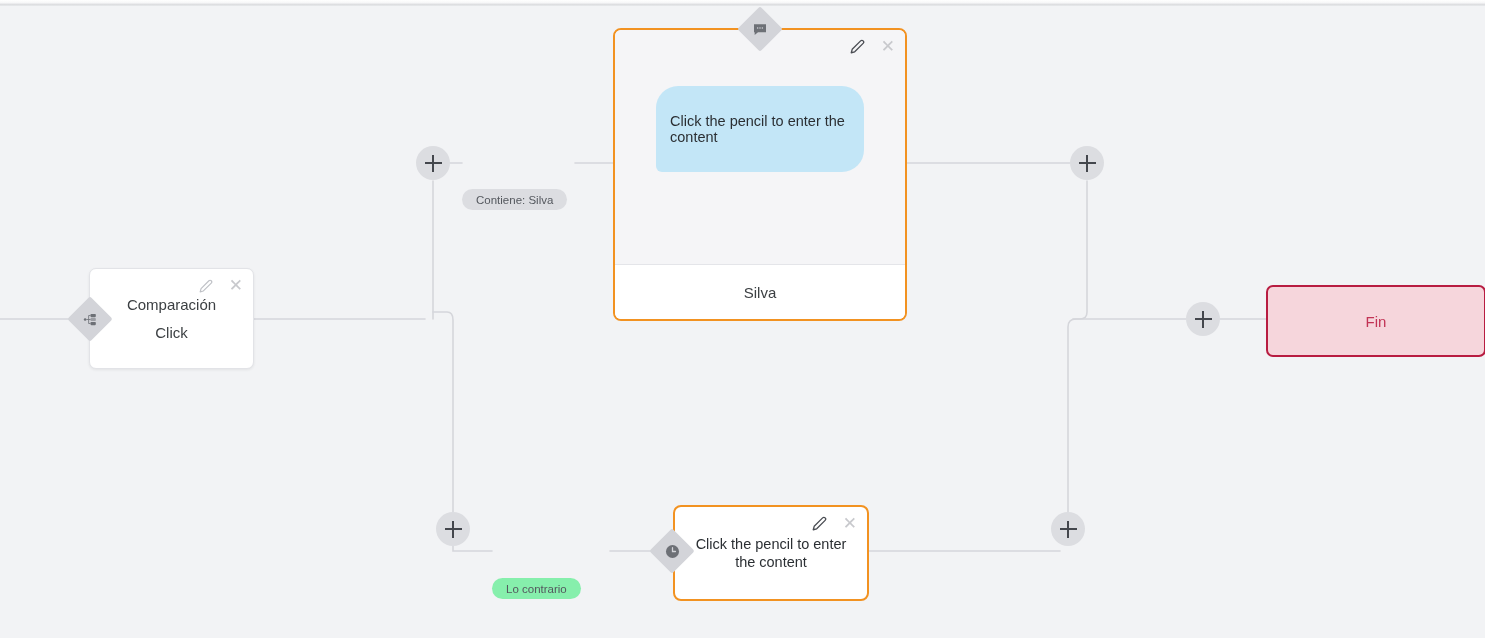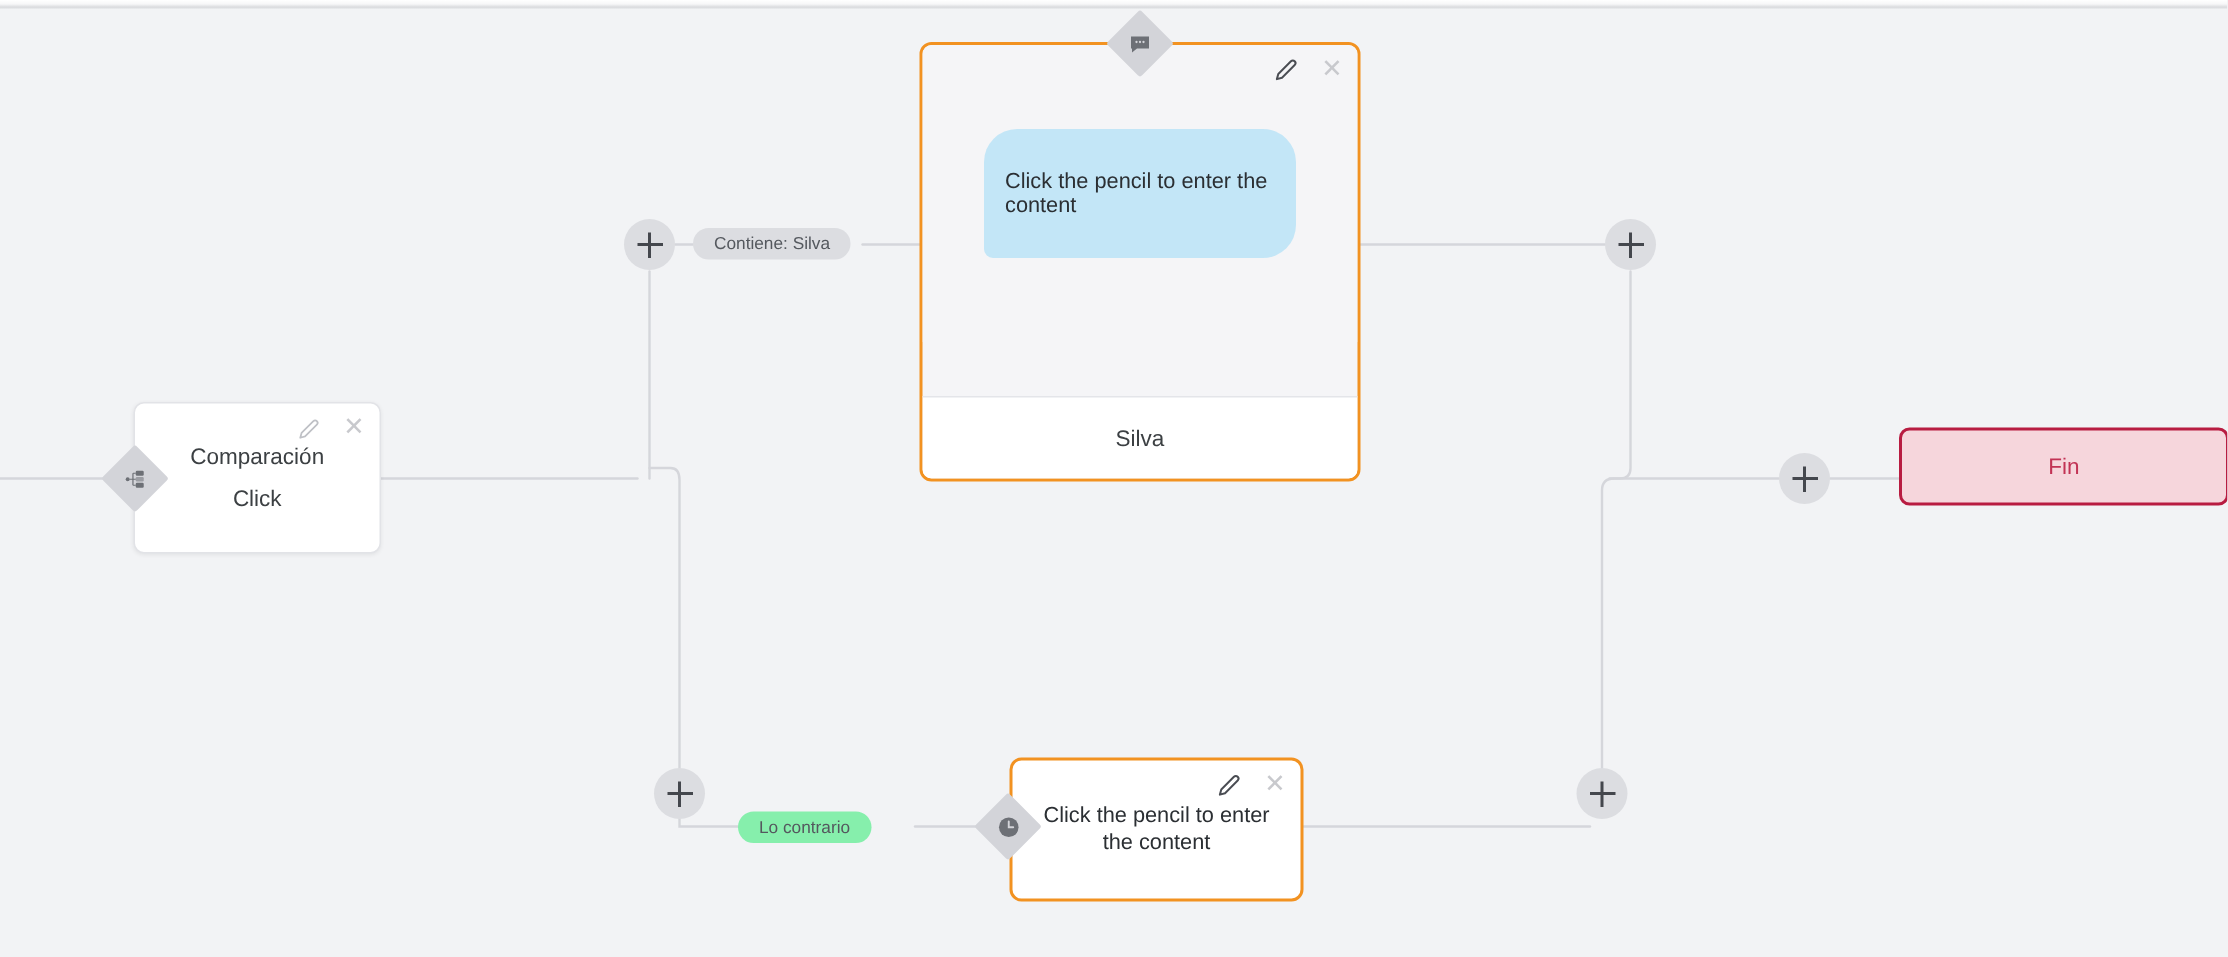--- a/index.html
+++ b/index.html
@@ -195,20 +195,21 @@
     height: 21px;
     border-radius: 11px;
     display: flex;
     align-items: center;
     justify-content: center;
     font-size: 11.5px;
     color: #54585e;
     white-space: nowrap;
     padding: 0 14px;
     cursor: pointer;
+    margin-top: 37px;
   }
   .label-gray  { background: #dcdde1; }
   .label-white { background: #86efac; }
 </style>
 </head>
 <body>
 
 <div id="canvas">
 
   <div class="top-strip"></div>
@@ -307,21 +308,21 @@
 
   <div class="diamond" style="left:656px; top:535px;">
     <div class="dicon">
       <svg width="17" height="17" viewBox="0 0 24 24">
         <circle cx="12" cy="12" r="9.2" fill="#6d7076"></circle>
         <path d="M12 6.6 V12 H16.2" stroke="#d3d4d9" stroke-width="1.8" fill="none" stroke-linecap="round"></path>
       </svg>
     </div>
   </div>
 
-  <div class="card card-end" style="left:1266px; top:285px; width:220px; height:52px;">
+  <div class="card card-end" style="left:1266px; top:285px; width:220px; height:72px;">
     <span>Fin</span>
   </div>
 
   <div class="edge-label label-gray" style="left:462px; top:152px;">Contiene: Silva</div>
 
   <div class="edge-label label-white" style="left:492px; top:541px;">Lo contrario</div>
 
   <div class="plus" style="left:416px; top:146px;"></div>
   <div class="plus" style="left:436px; top:512px;"></div>
   <div class="plus" style="left:1070px; top:146px;"></div>

